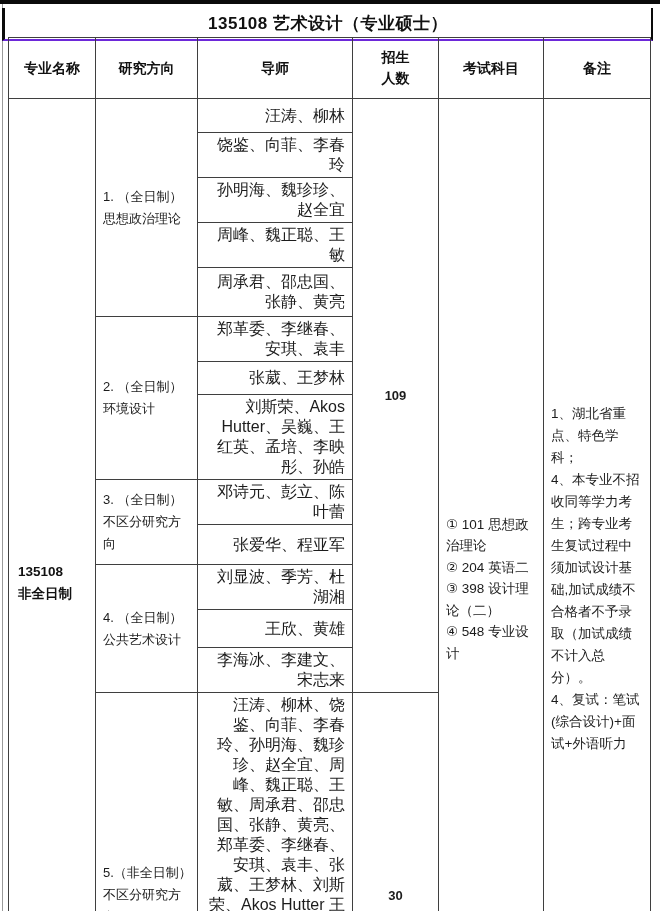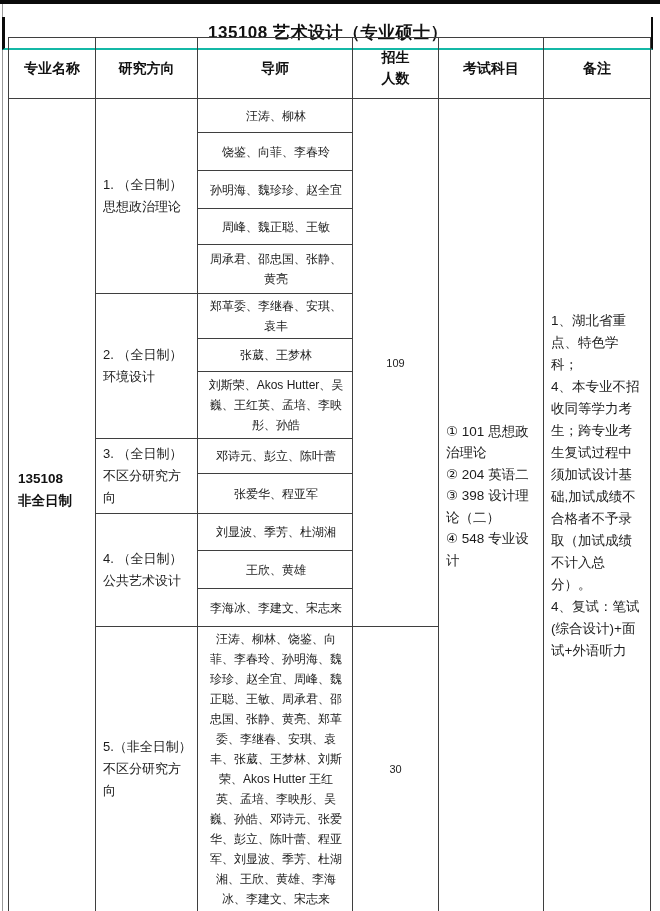--- a/index.html
+++ b/index.html
@@ -14,24 +14,24 @@
   
   .page-edge{
     position:absolute;left:2px;top:0;bottom:0;width:1px;
     background:#9a9a9a;
   }
   .top-bar{
     position:absolute;left:0;top:0;width:660px;height:4px;
     background:#0a0a0a;
   }
   .title-box{
-    position:absolute;left:2px;top:17px;width:646px;height:31px;
+    position:absolute;left:2px;top:8px;width:646px;height:31px;
     border-left:3px solid #0a0a0a;
     border-right:2px solid #0a0a0a;
-    border-bottom:2px solid #14b8a6;
+    border-bottom:2px solid #6d28d9;
     display:flex;align-items:center;justify-content:center;
   }
   .title-box .title{
     font-size:17px;font-weight:bold;color:#111;
     letter-spacing:.5px;
   }
   table.grid{
     position:absolute;left:8px;top:37px;
     width:642px;
     border-collapse:collapse;
@@ -51,25 +51,25 @@
   .narrow{display:inline-block;width:34px;line-height:21px;}
   td.major-cell{
     text-align:left;padding:0 4px 30px 9px;
     font-weight:bold;font-size:13.5px;line-height:22px;color:#111;
   }
   td.dir-cell{
     text-align:left;padding:0 5px 0 7px;
     font-size:13px;line-height:22px;margin-left:11px;
   }
   td.sup-cell{
-    text-align:center;padding:2px 7px 2px 9px;
-    font-size:12px;line-height:20px;
+    text-align:right;padding:2px 7px 2px 9px;
+    font-size:16px;line-height:20px;
   }
   td.num-cell{
-    text-align:center;font-size:11px;
+    text-align:center;font-size:13px;font-weight:bold;
   }
   td.exam-cell{
     text-align:left;padding:0 5px 18px 7px;
     font-size:13.5px;line-height:21.5px;
   }
   td.notes-cell{
     text-align:left;padding:0 5px 38px 7px;
     font-size:13.5px;line-height:22px;
   }
 </style>

